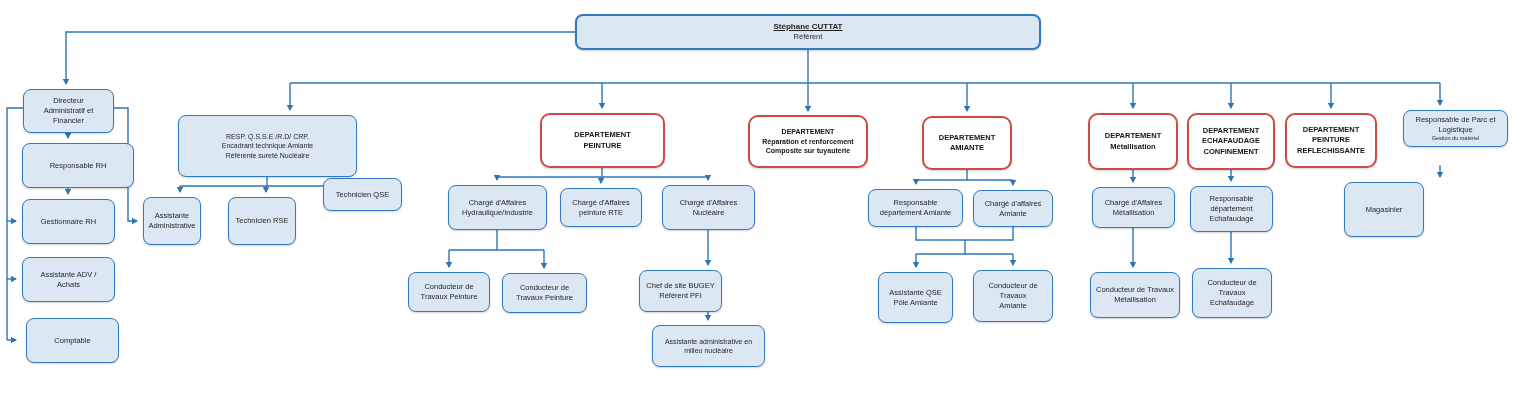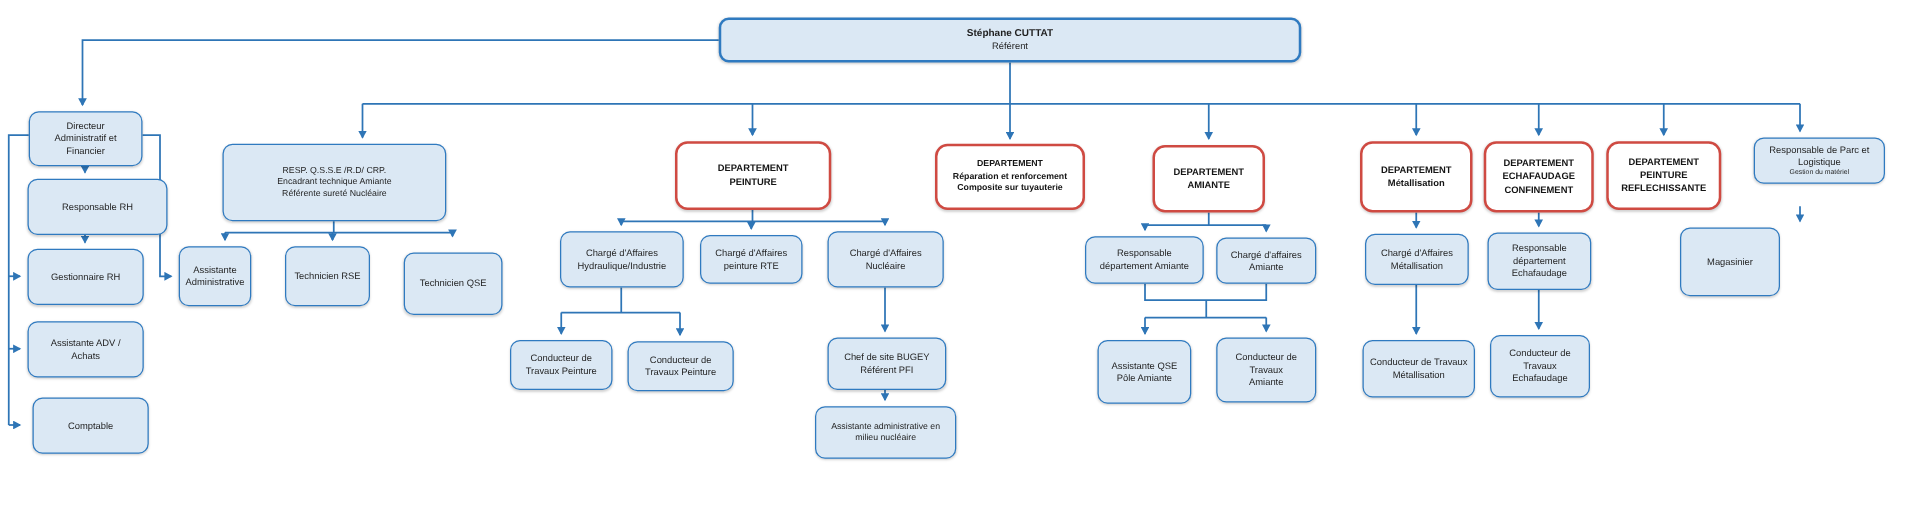--- a/index.html
+++ b/index.html
@@ -11,21 +11,21 @@
   #wires marker path{fill:var(--connector,#2e75b6);stroke:none;}
   .node{position:absolute;box-sizing:border-box;z-index:1;display:flex;flex-direction:column;
         align-items:center;justify-content:center;text-align:center;line-height:1.3;
         color:var(--text,#1f1f1f);border-radius:8px;padding:2px 3px;
         box-shadow:0 1px 2px rgba(0,0,0,.18);}
   .node span{display:block;}
   .blue{background:var(--node-fill,#dbe8f4);border:1.5px solid var(--node-border,#2f7ac0);font-size:7.5px;}
   .red{background:#ffffff;border:2px solid var(--dept-border,#cf4a42);border-radius:10px;
        font-weight:bold;font-size:7.5px;color:#141414;line-height:1.4;}
   .president{border-width:2px;}
-  .president .b{font-weight:bold;font-size:8px;}
+  .president .b{font-weight:bold;font-size:8px;text-decoration:underline;}
   .sm{font-size:7px;}
   .xs{font-size:5.5px;line-height:1.2;}
 </style>
 </head>
 <body>
 
 <div id="stage">
 
   <svg id="wires" viewBox="0 0 1536 420" width="1536" height="420">
     <defs>
@@ -111,21 +111,21 @@
     <span>Encadrant technique Amiante</span>
     <span>Référente sureté Nucléaire</span>
   </div>
   <div class="node blue" style="left:143px;top:197px;width:58px;height:48px">
     <span>Assistante</span>
     <span>Administrative</span>
   </div>
   <div class="node blue" style="left:228px;top:197px;width:68px;height:48px">
     <span>Technicien RSE</span>
   </div>
-  <div class="node blue" style="left:323px;top:202px;width:79px;height:50px">
+  <div class="node blue" style="left:323px;top:178px;width:79px;height:33px">
     <span>Technicien QSE</span>
   </div>
 
   <div class="node red" style="left:540px;top:113px;width:125px;height:55px">
     <span>DEPARTEMENT</span>
     <span>PEINTURE</span>
   </div>
   <div class="node blue" style="left:448px;top:185px;width:99px;height:45px">
     <span>Chargé d'Affaires</span>
     <span>Hydraulique/Industrie</span>
@@ -139,21 +139,21 @@
     <span>Nucléaire</span>
   </div>
   <div class="node blue" style="left:408px;top:272px;width:82px;height:40px">
     <span>Conducteur de</span>
     <span>Travaux Peinture</span>
   </div>
   <div class="node blue" style="left:502px;top:273px;width:85px;height:40px">
     <span>Conducteur de</span>
     <span>Travaux Peinture</span>
   </div>
-  <div class="node blue" style="left:662px;top:270px;width:95px;height:42px">
+  <div class="node blue" style="left:639px;top:270px;width:83px;height:42px">
     <span>Chef de site BUGEY</span>
     <span>Référent  PFI</span>
   </div>
   <div class="node blue sm" style="left:652px;top:325px;width:113px;height:42px">
     <span>Assistante administrative en</span>
     <span>milieu nucléaire</span>
   </div>
 
   <div class="node red sm" style="left:748px;top:115px;width:120px;height:53px">
     <span>DEPARTEMENT</span>

